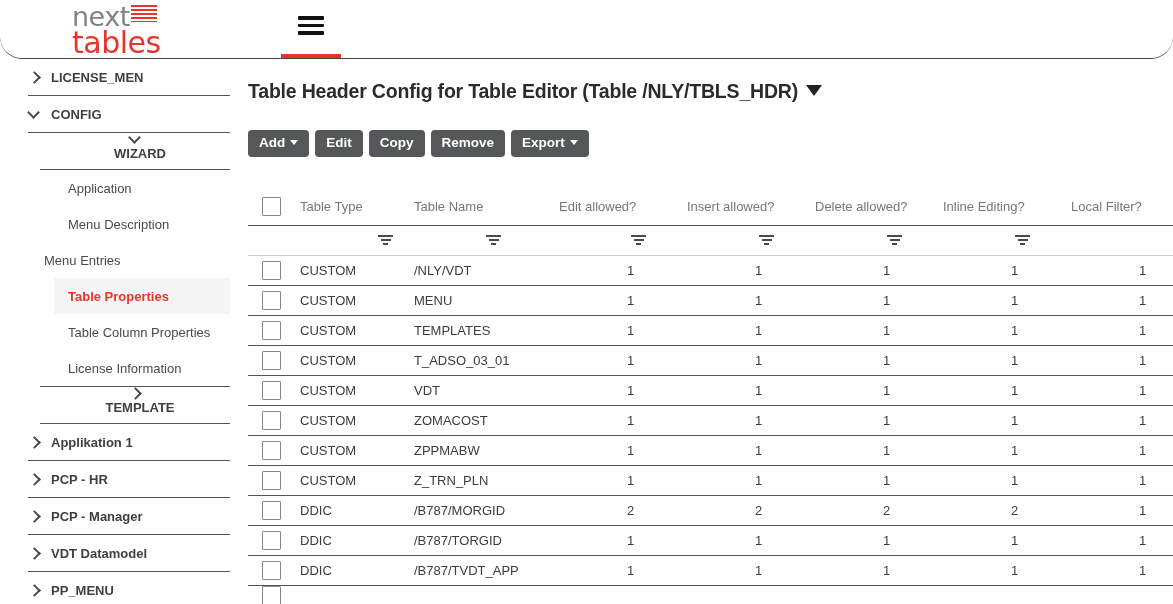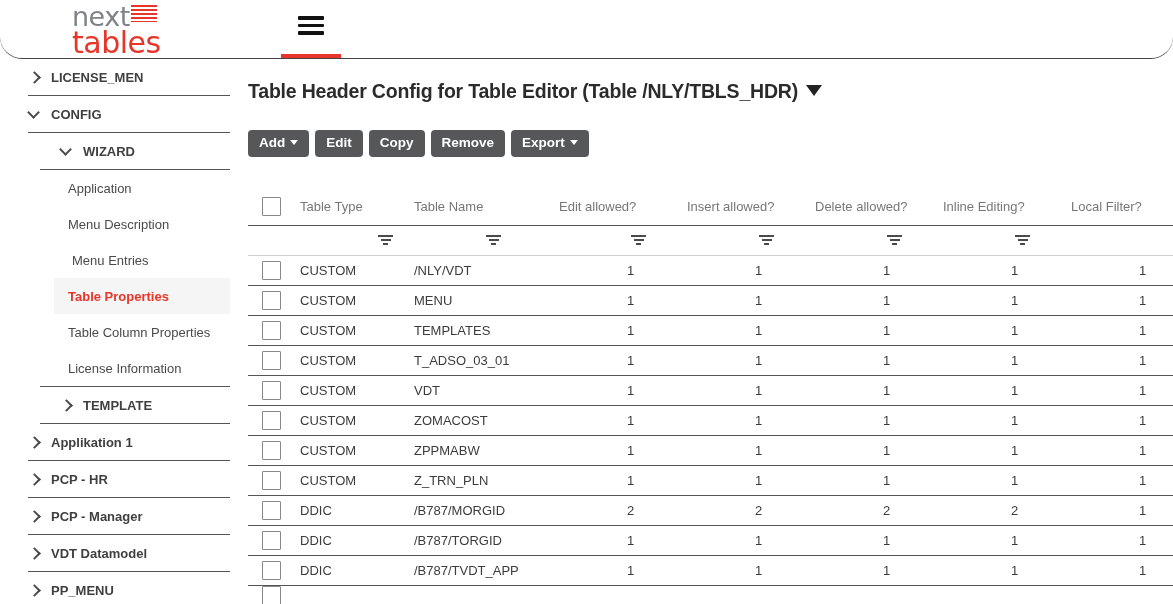--- a/index.html
+++ b/index.html
@@ -159,21 +159,21 @@
     border-bottom: 2.6px solid #4a4a4a;
     transform: rotate(-45deg);
   }
   .chev.down::before {
     left: 1px; top: 0px;
     transform: rotate(45deg);
   }
 
   
   .lvl0 { padding-left: 28px; }
-  .lvl1 { padding-left: 60px; }
+  .lvl1 { padding-left: 40px; flex-direction: column; }
   .sep0 { margin-left: 28px; margin-right: 10px; }
   .sep1 { margin-left: 40px; margin-right: 10px; }
   .hl-pad { padding-left: 14px; margin-left: 54px; width: 176px; }
 
   
   .main {
     position: absolute;
     left: 240px; top: 0;
     width: 933px;
     height: 545px;
@@ -311,21 +311,21 @@
         <span class="chev down"></span>
         <span>WIZARD</span>
       </div>
       <div class="nav-sep sep1"></div>
       <div class="nav-item leaf" style="padding-left: 68px;">
         <span>Application</span>
       </div>
       <div class="nav-item leaf" style="padding-left: 68px;">
         <span>Menu Description</span>
       </div>
-      <div class="nav-item leaf" style="padding-left: 72px;">
+      <div class="nav-item leaf" style="padding-left: 44px;">
         <span>Menu Entries</span>
       </div>
       <div class="nav-item leaf active hl-pad">
         <span>Table Properties</span>
       </div>
       <div class="nav-item leaf" style="padding-left: 68px;">
         <span>Table Column Properties</span>
       </div>
       <div class="nav-item leaf" style="padding-left: 68px;">
         <span>License Information</span>

